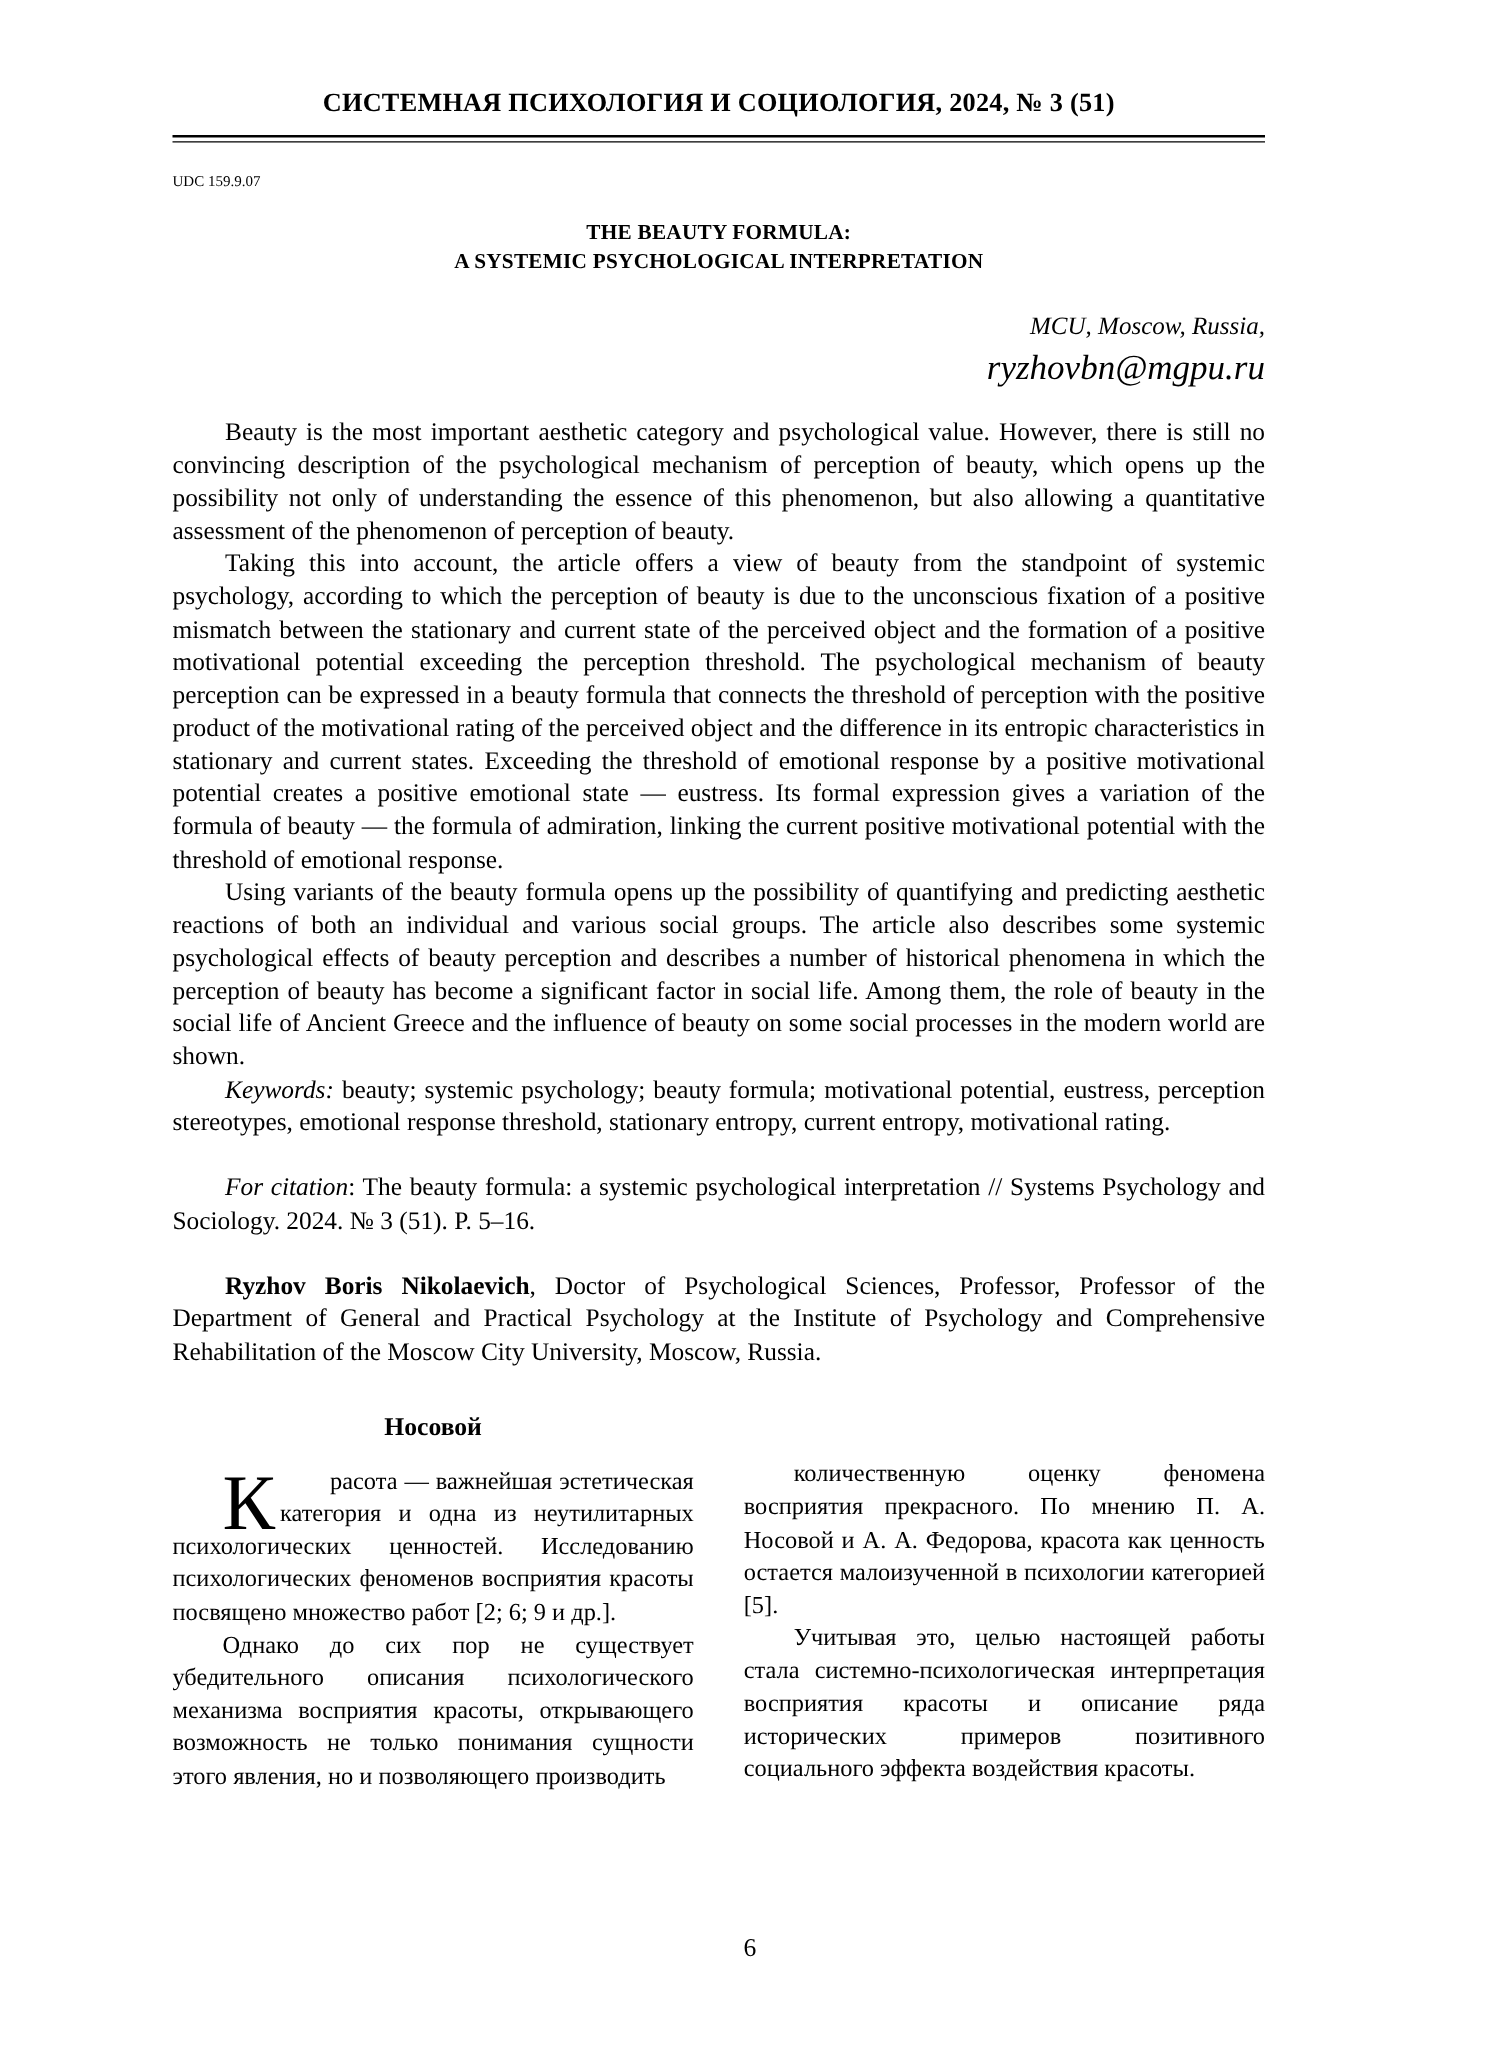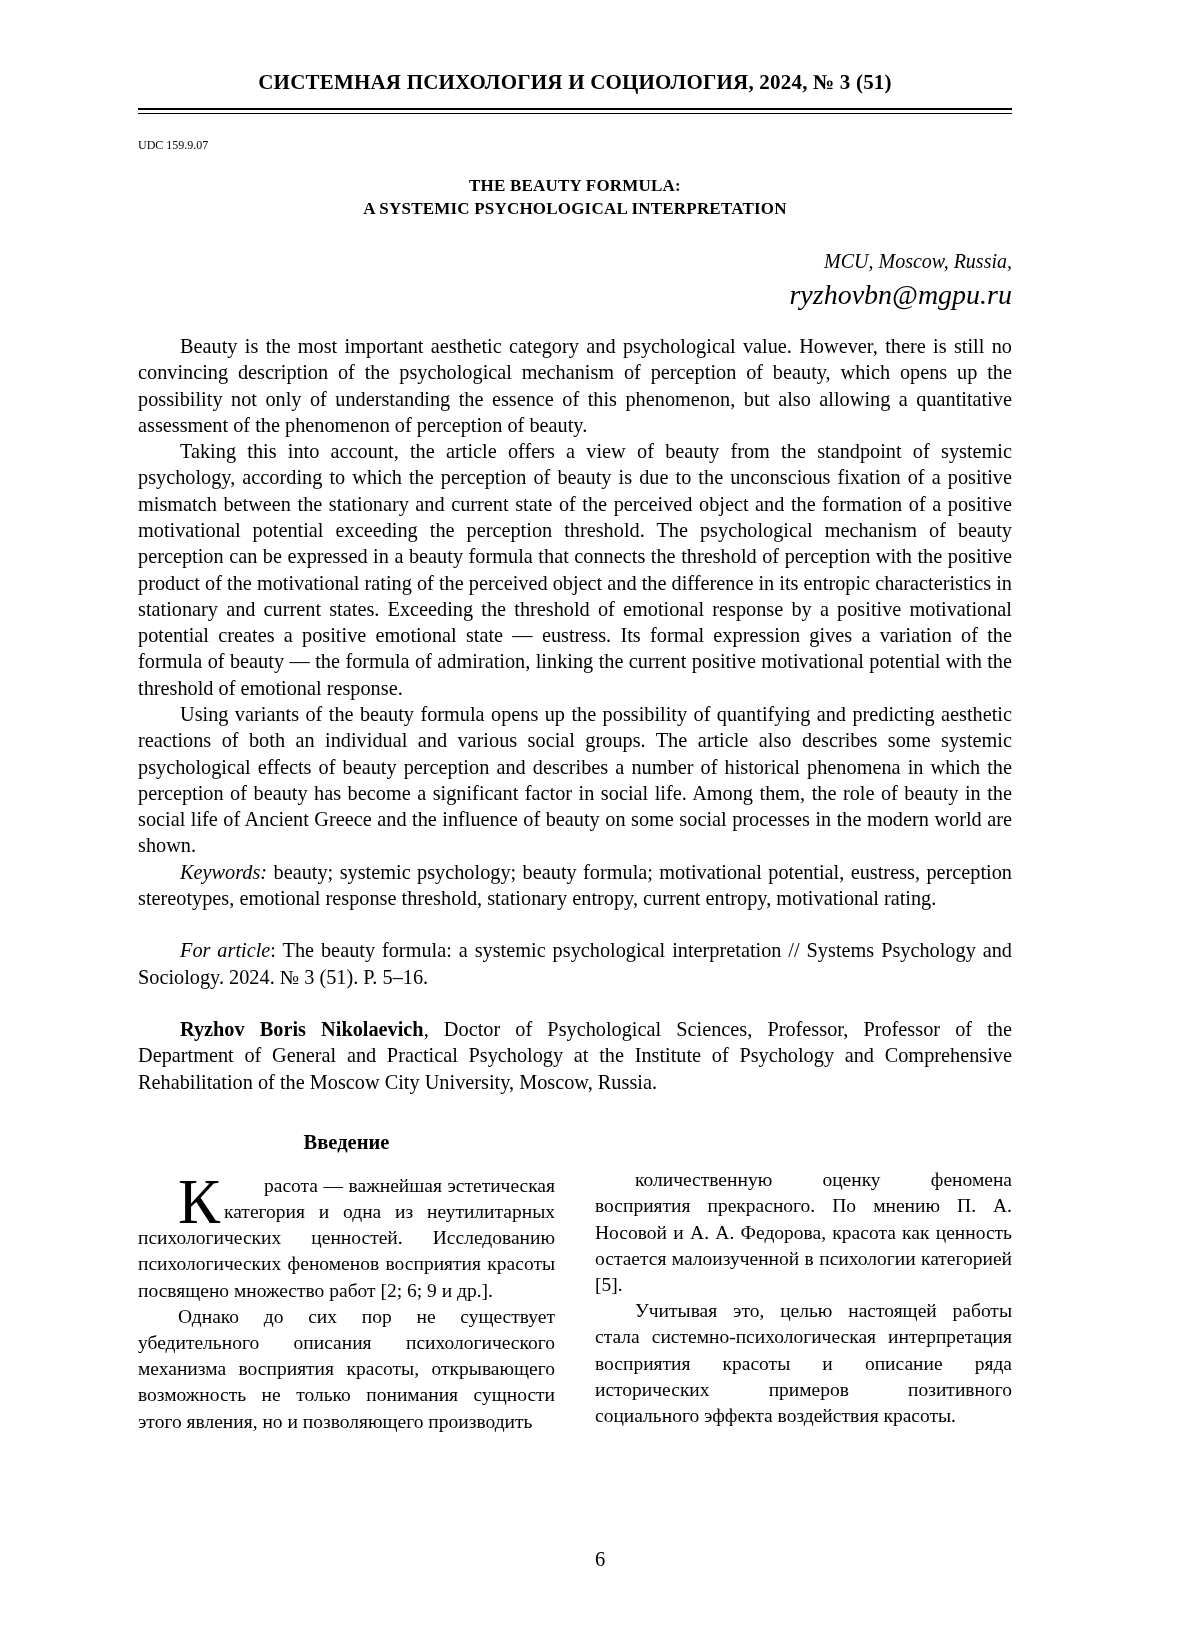--- a/index.html
+++ b/index.html
@@ -173,27 +173,27 @@
     </div>
 
     <div class="abstract">
       <p>Beauty is the most important aesthetic category and psychological value. However, there is still no convincing description of the psychological mechanism of perception of beauty, which opens up the possibility not only of understanding the essence of this phenomenon, but also allowing a quantitative assessment of the phenomenon of perception of beauty.</p>
       <p>Taking this into account, the article offers a view of beauty from the standpoint of systemic psychology, according to which the perception of beauty is due to the unconscious fixation of a positive mismatch between the stationary and current state of the perceived object and the formation of a positive motivational potential exceeding the perception threshold. The psychological mechanism of beauty perception can be expressed in a beauty formula that connects the threshold of perception with the positive product of the motivational rating of the perceived object and the difference in its entropic characteristics in stationary and current states. Exceeding the threshold of emotional response by a positive motivational potential creates a positive emotional state — eustress. Its formal expression gives a variation of the formula of beauty — the formula of admiration, linking the current positive motivational potential with the threshold of emotional response.</p>
       <p>Using variants of the beauty formula opens up the possibility of quantifying and predicting aesthetic reactions of both an individual and various social groups. The article also describes some systemic psychological effects of beauty perception and describes a number of historical phenomena in which the perception of beauty has become a significant factor in social life. Among them, the role of beauty in the social life of Ancient Greece and the influence of beauty on some social processes in the modern world are shown.</p>
     </div>
 
     <div class="kw"><i>Keywords:</i><span> beauty; systemic psychology; beauty formula; motivational potential, eustress, perception stereotypes, emotional response threshold, stationary entropy, current entropy, motivational rating.</span></div>
 
-    <div class="citation"><i>For article</i><span>: The beauty formula: a systemic psychological interpretation // Systems Psychology and Sociology. 2024. № 3 (51). P. 5–16.</span></div>
+    <div class="citation"><i>For citation</i><span>: The beauty formula: a systemic psychological interpretation // Systems Psychology and Sociology. 2024. № 3 (51). P. 5–16.</span></div>
 
     <div class="bio"><b>Ryzhov Boris Nikolaevich</b><span>, Doctor of Psychological Sciences, Professor, Professor of the Department of General and Practical Psychology at the Institute of Psychology and Comprehensive Rehabilitation of the Moscow City University, Moscow, Russia.</span></div>
 
     <div class="columns">
       <div class="col">
-        <div class="section-head">Введение</div>
+        <div class="section-head">Носовой</div>
         <p class="dropcap-para"><span class="dropcap">К</span><span>расота — важнейшая эстетическая категория и одна из неутилитарных психологических ценностей. Исследованию психологических феноменов восприятия красоты посвящено множество работ [2; 6; 9 и др.].</span></p>
         <p>Однако до сих пор не существует убедительного описания психологического механизма восприятия красоты, открывающего возможность не только понимания сущности этого явления, но и позволяющего производить</p>
       </div>
       <div class="col">
         <div class="spacer-head"></div>
         <p>количественную оценку феномена восприятия прекрасного. По мнению П. А. Носовой и А. А. Федорова, красота как ценность остается малоизученной в психологии категорией [5].</p>
         <p>Учитывая это, целью настоящей работы стала системно-психологическая интерпретация восприятия красоты и описание ряда исторических примеров позитивного социального эффекта воздействия красоты.</p>
       </div>
     </div>
 

